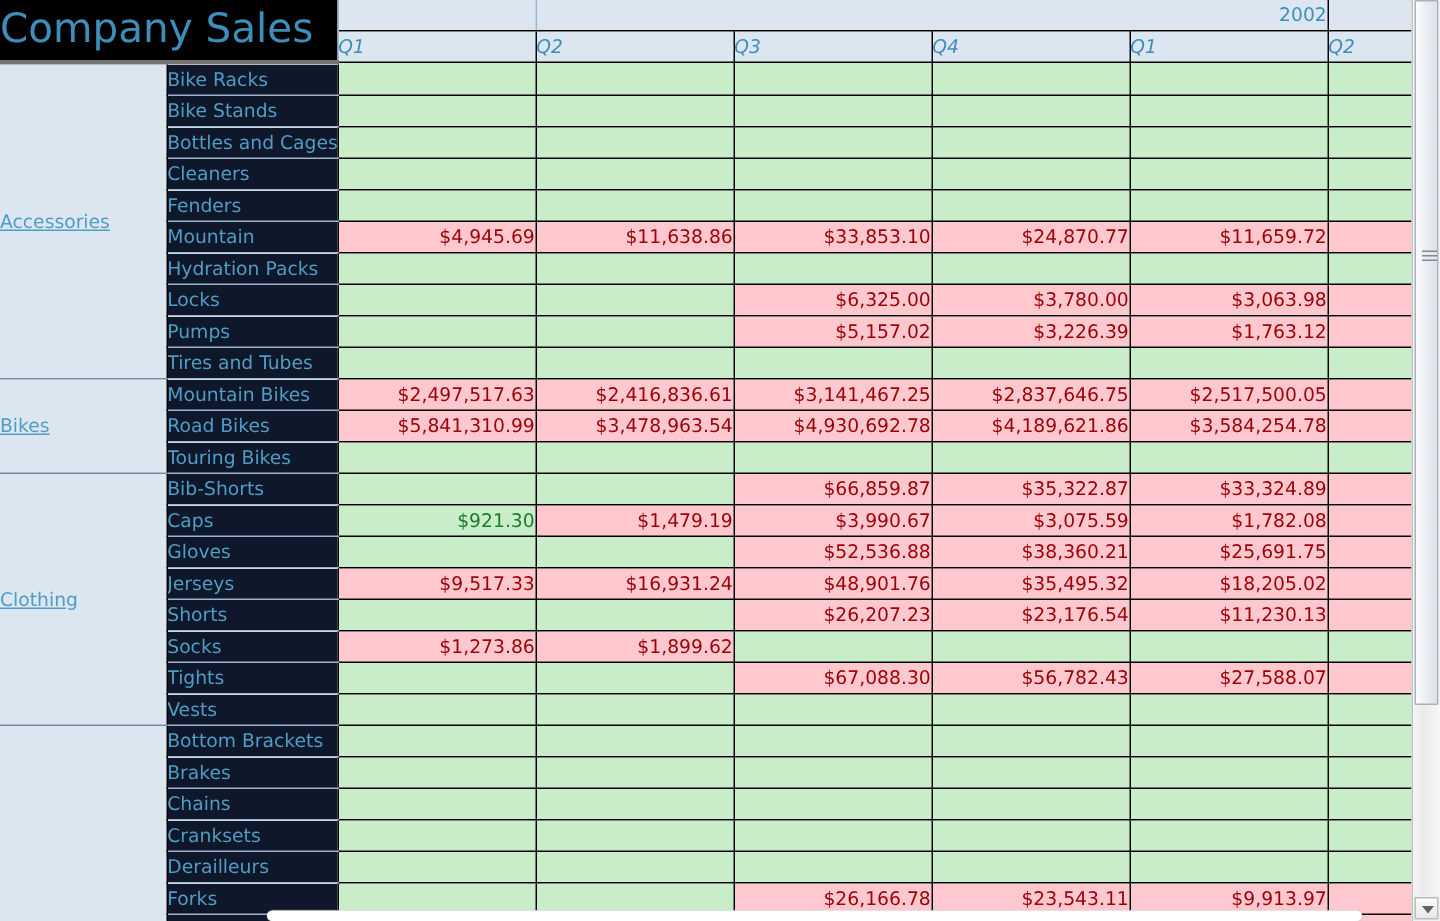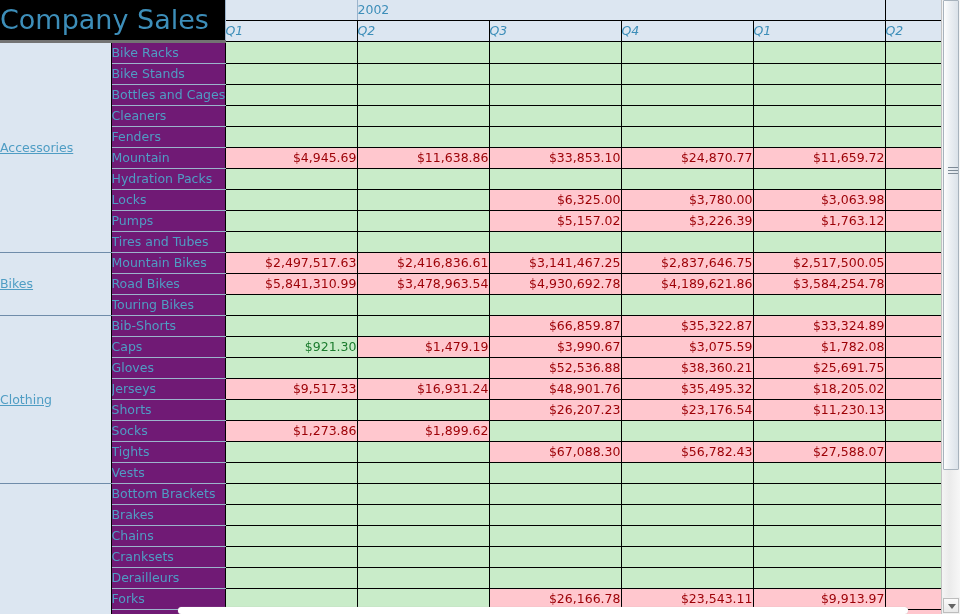--- a/index.html
+++ b/index.html
@@ -65,21 +65,21 @@
 
   .yr-blank {
     background: #dce6f1;
     border-bottom: 1px solid #000000;
     border-right: 1px solid #9cb4cc;
     height: 18px;
   }
   .yr-label {
     background: #dce6f1;
     color: #3d8eb9;
-    text-align: left;
+    text-align: right;
     padding-right: 4px;
     border-bottom: 1px solid #000000;
     border-right: 1px solid #000000;
     height: 18px;
     font-size: 12.5px;
   }
 
   .qhdr {
     background: #dce6f1;
     color: #3d8eb9;
@@ -100,21 +100,21 @@
     color: #4f9dc4;
     vertical-align: bottom;
     padding-left: 2px;
     padding-bottom: 1px;
     border-right: 1px solid #000000;
     font-size: 12.5px;
   }
   td.group-cell.grp-end { border-bottom: 1px solid #6f8caa; text-decoration: underline; }
 
   td.item-cell {
-    background: #701a75;
+    background: #0f172a;
     color: #4f9dc4;
     padding-left: 3px;
     border-right: 1px solid #000000;
     border-bottom: 1px solid #9cb4cc;
     font-size: 12.5px;
   }
 
   td.val {
     text-align: right;
     padding-right: 4px;

